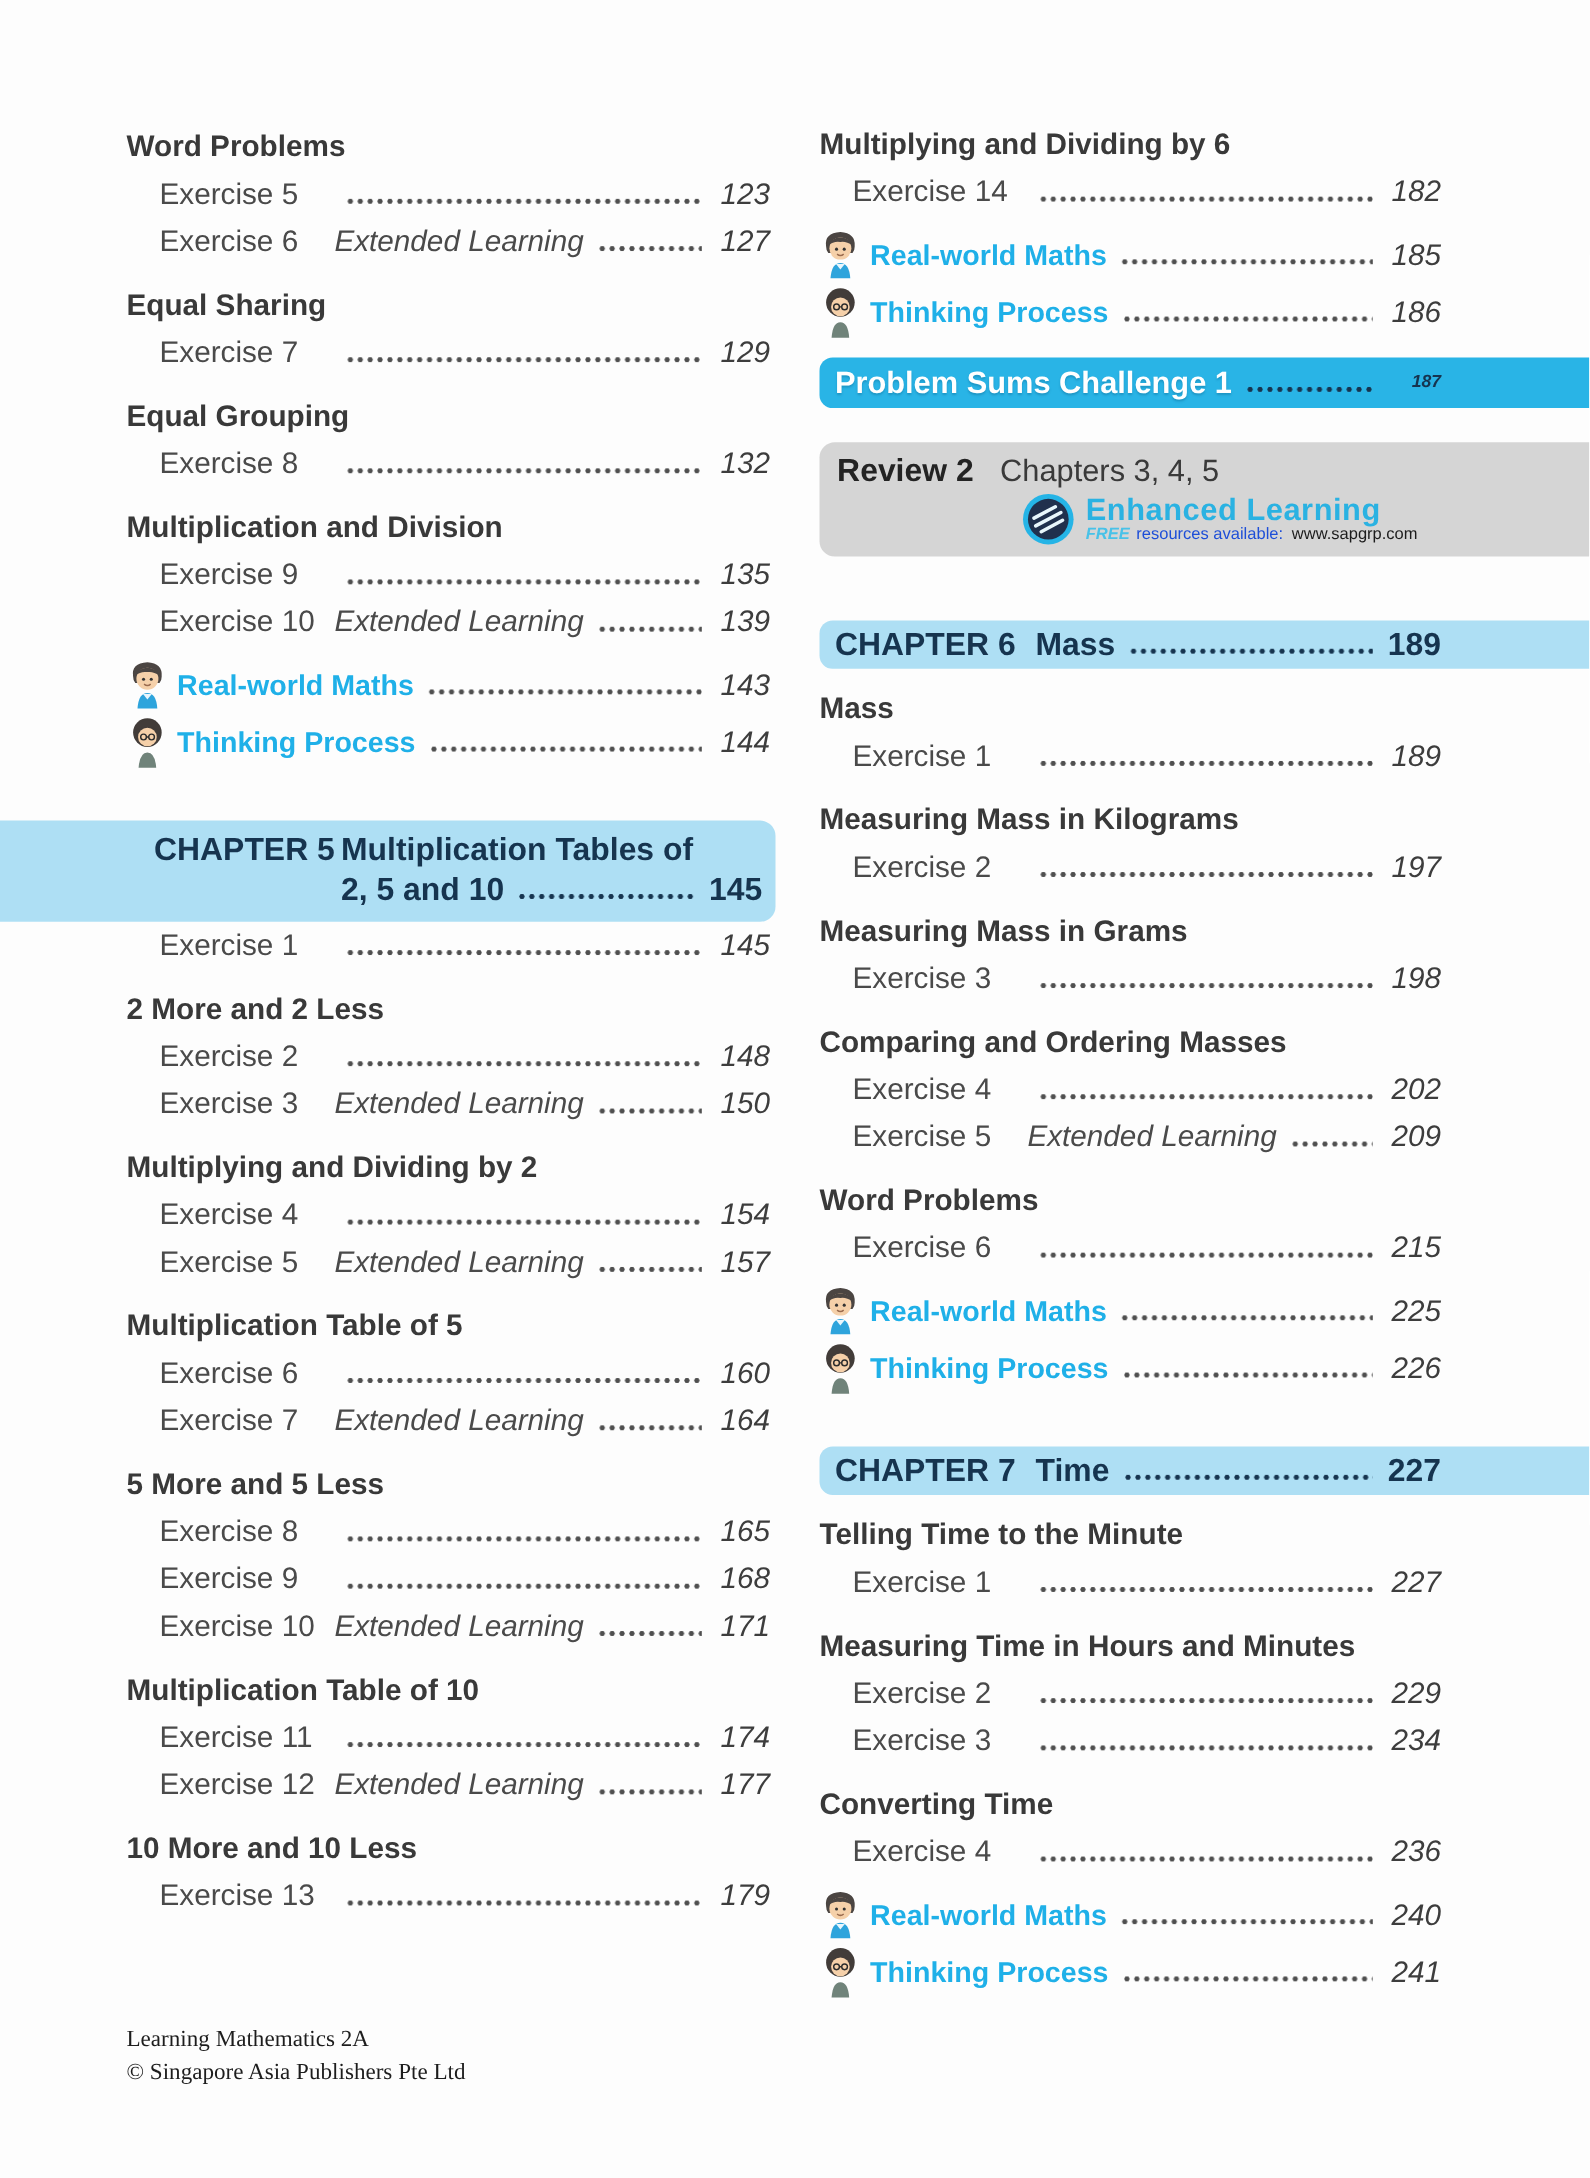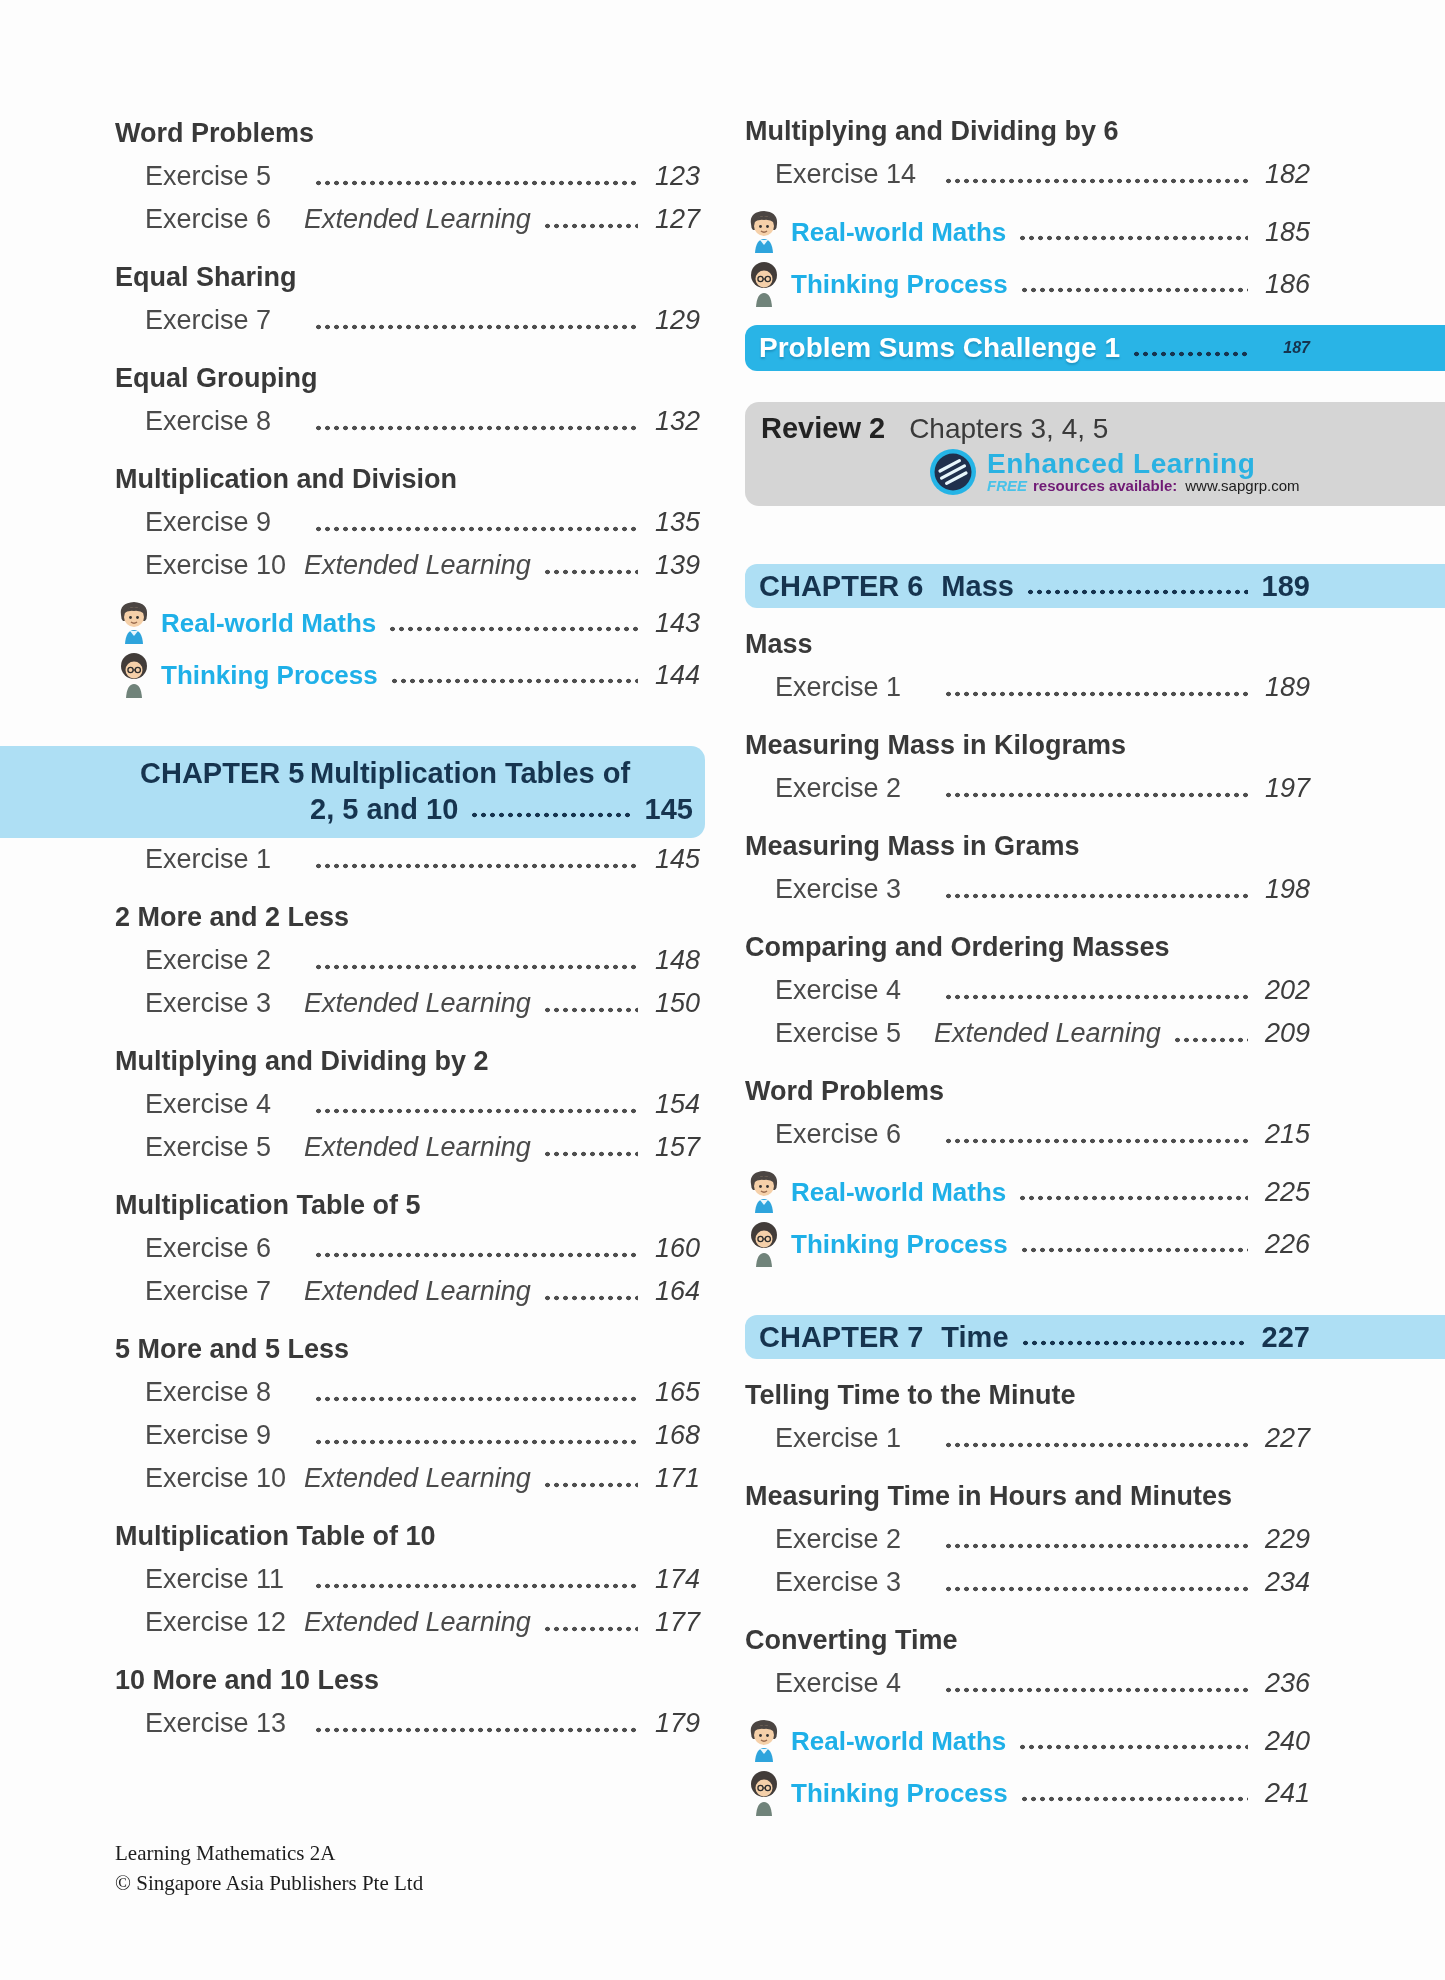--- a/index.html
+++ b/index.html
@@ -96,21 +96,21 @@
     padding: 10px 0 0 16px;
   }
   .review-line1 { display: flex; align-items: baseline; }
   .review-title { font-size: 29px; font-weight: bold; color: #232323; white-space: nowrap; }
   .review-subtitle { font-size: 28px; color: #3a3a3a; margin-left: 24px; white-space: nowrap; }
   .el-row { display: flex; align-items: center; margin: 3px 0 0 168px; }
   .el-icon { width: 48px; height: 48px; margin-right: 10px; flex: 0 0 auto; }
   .el-title { font-size: 28px; font-weight: bold; color: #2ab2e2; line-height: 27px; letter-spacing: 0.5px; white-space: nowrap; }
   .el-tag { font-size: 15px; line-height: 18px; white-space: nowrap; }
   .el-free { color: #48c2e8; font-style: italic; font-weight: bold; margin-right: 6px; }
-  .el-rest { color: #701a75; margin-right: 8px; font-weight: bold; }
+  .el-rest { color: #1d4ed8; margin-right: 8px; }
   .el-url  { color: #1c1c1c; font-weight: normal; }
 
   .footer {
     position: absolute; left: 115px; top: 1838px;
     font-family: "Liberation Serif", serif;
     font-size: 21px; line-height: 30px; color: #1d1d1d;
   }
 </style>
 </head>
 <body>

